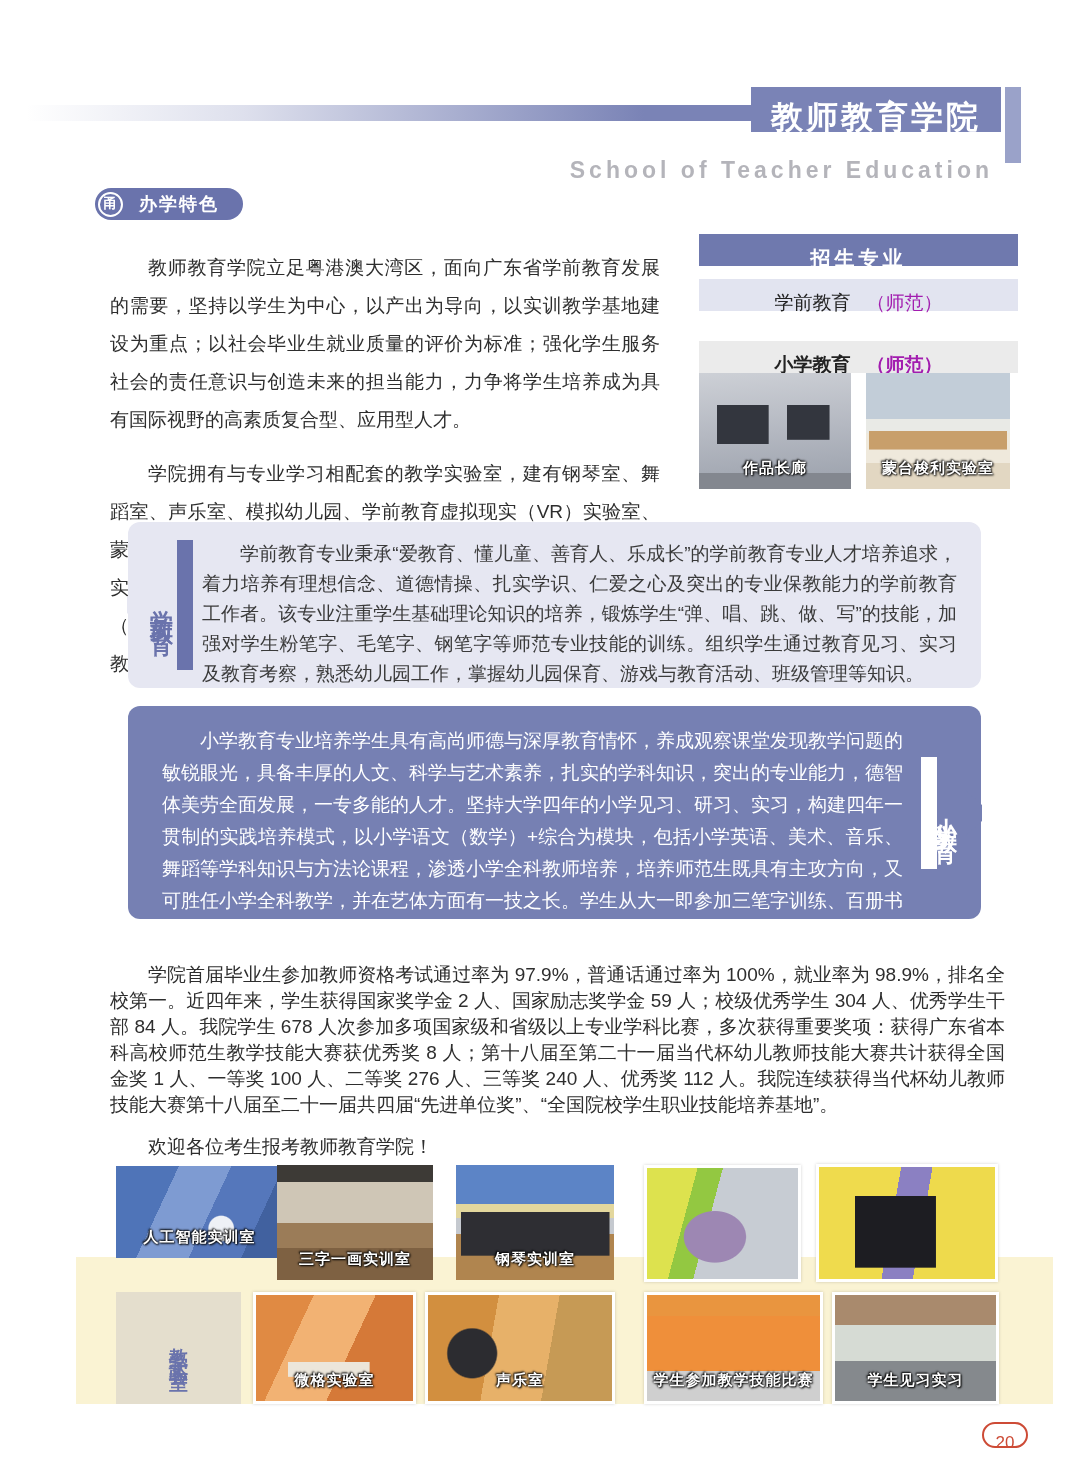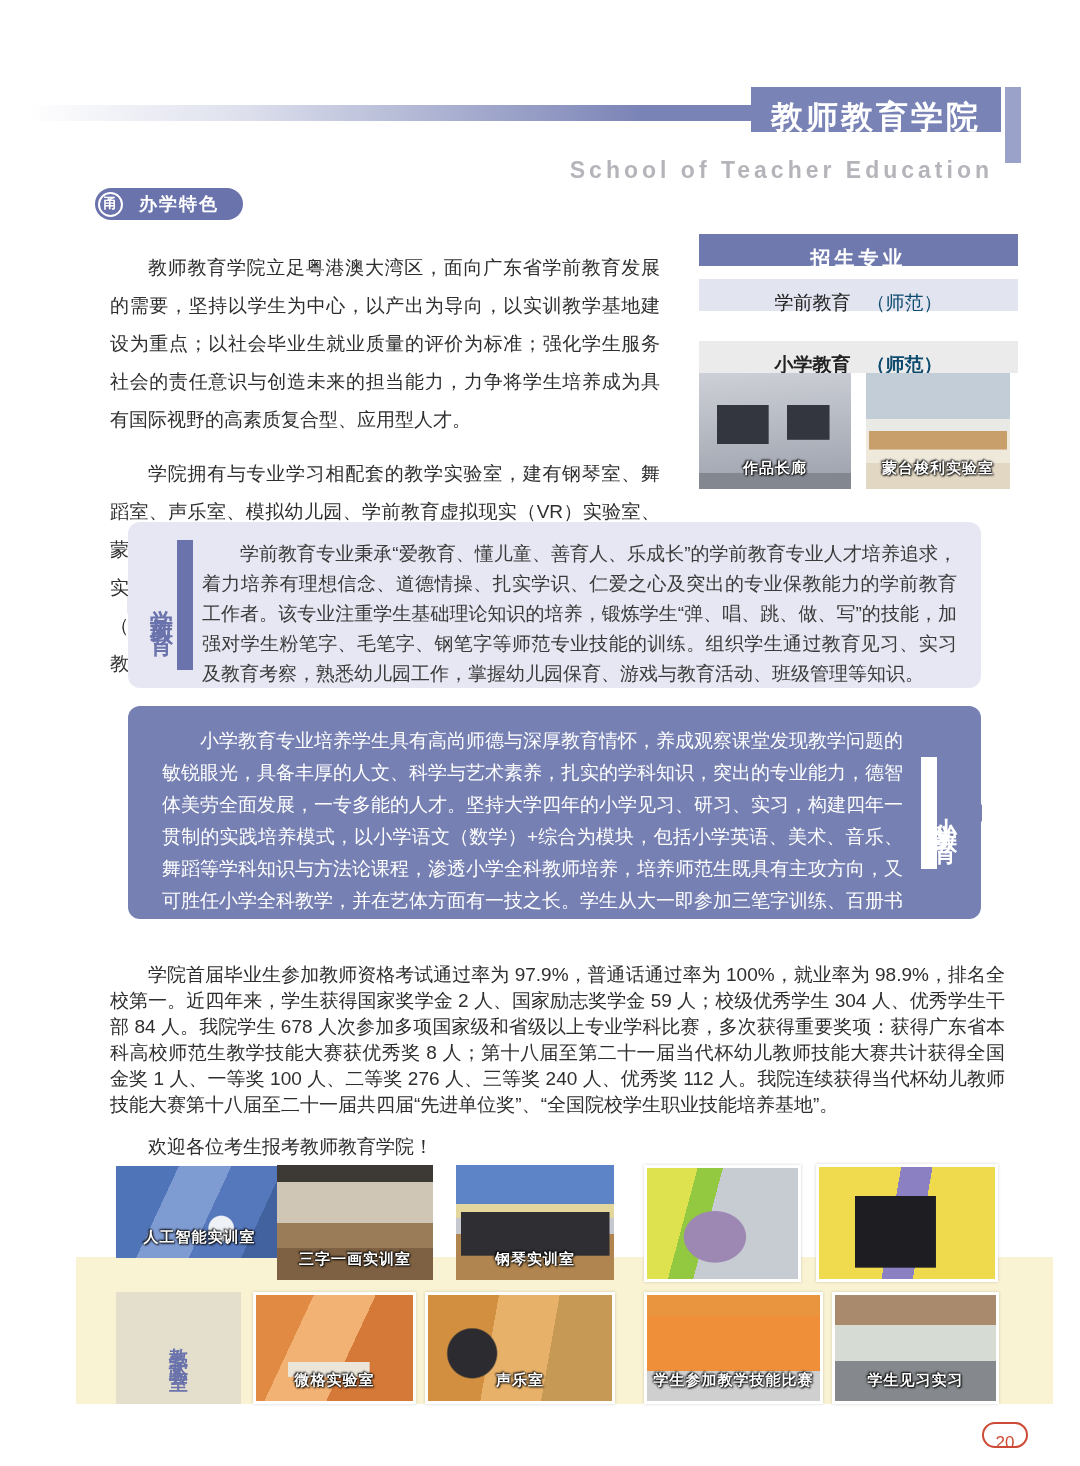--- a/index.html
+++ b/index.html
@@ -30,21 +30,21 @@
   .intro p { text-indent:2em; }
 
   
   .adm-title { position:absolute; left:683px; top:218px; width:319px; height:32px;
     background:#6f79ae; color:#fff; font-size:20px; font-weight:bold; letter-spacing:4px;
     text-align:center; line-height:32px; }
   .adm-item { position:absolute; left:683px; width:319px; height:32px; font-size:19px;
     text-align:center; line-height:32px; color:#222; }
   .adm-item-1 { top:263px; background:#e2e4f0; }
   .adm-item-2 { top:325px; background:#ebebeb;font-weight:bold; }
-  .red { color:#0c4a6e; }
+  .red { color:#a21caf; }
 
   
   .photo { position:absolute; overflow:hidden; }
   .framed { border:3px solid #fff; box-shadow:0 0 3px rgba(0,0,0,.18); }
   .caption { position:absolute; bottom:3px; left:50%; transform:translateX(-50%);
     white-space:nowrap; color:#fff; font-size:15px; font-weight:bold; letter-spacing:1px;
     text-shadow:0 0 2px #000, 1px 1px 2px #000, -1px -1px 2px #000; }
 
   .ph-corridor { left:683px; top:357px; width:152px; height:116px;
     background:

